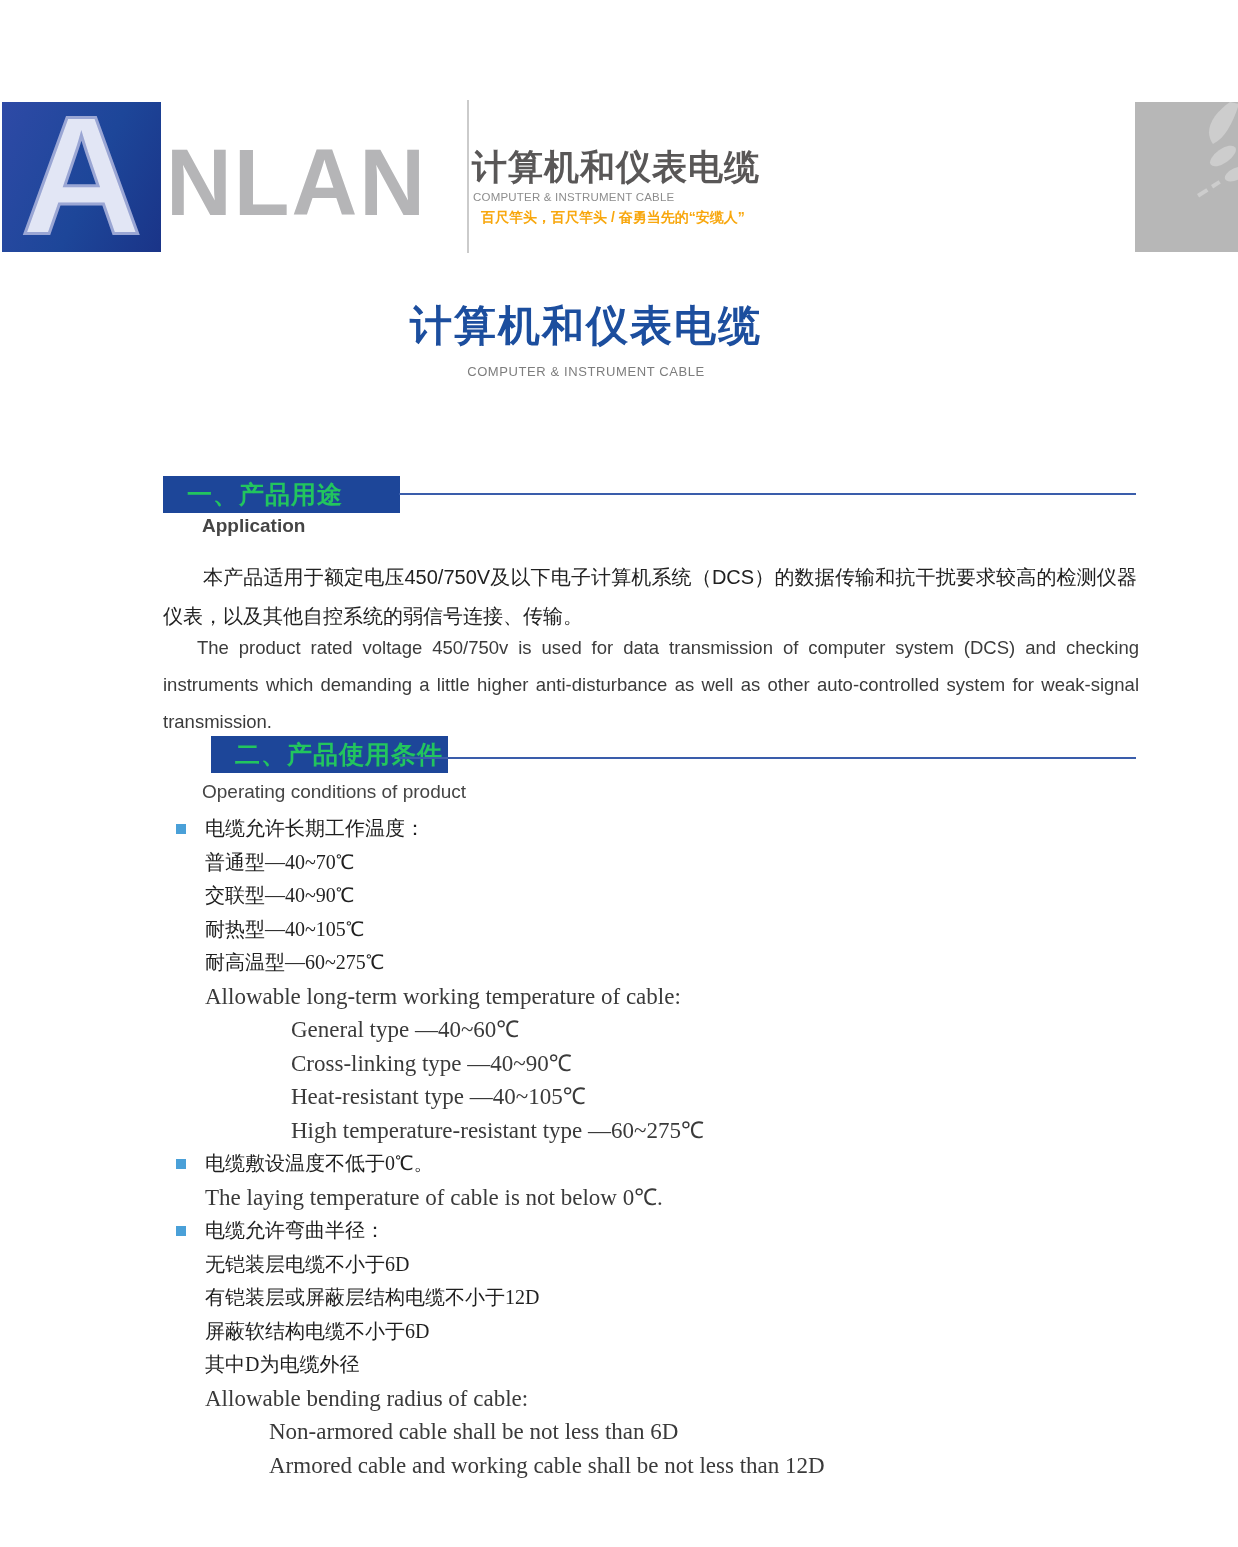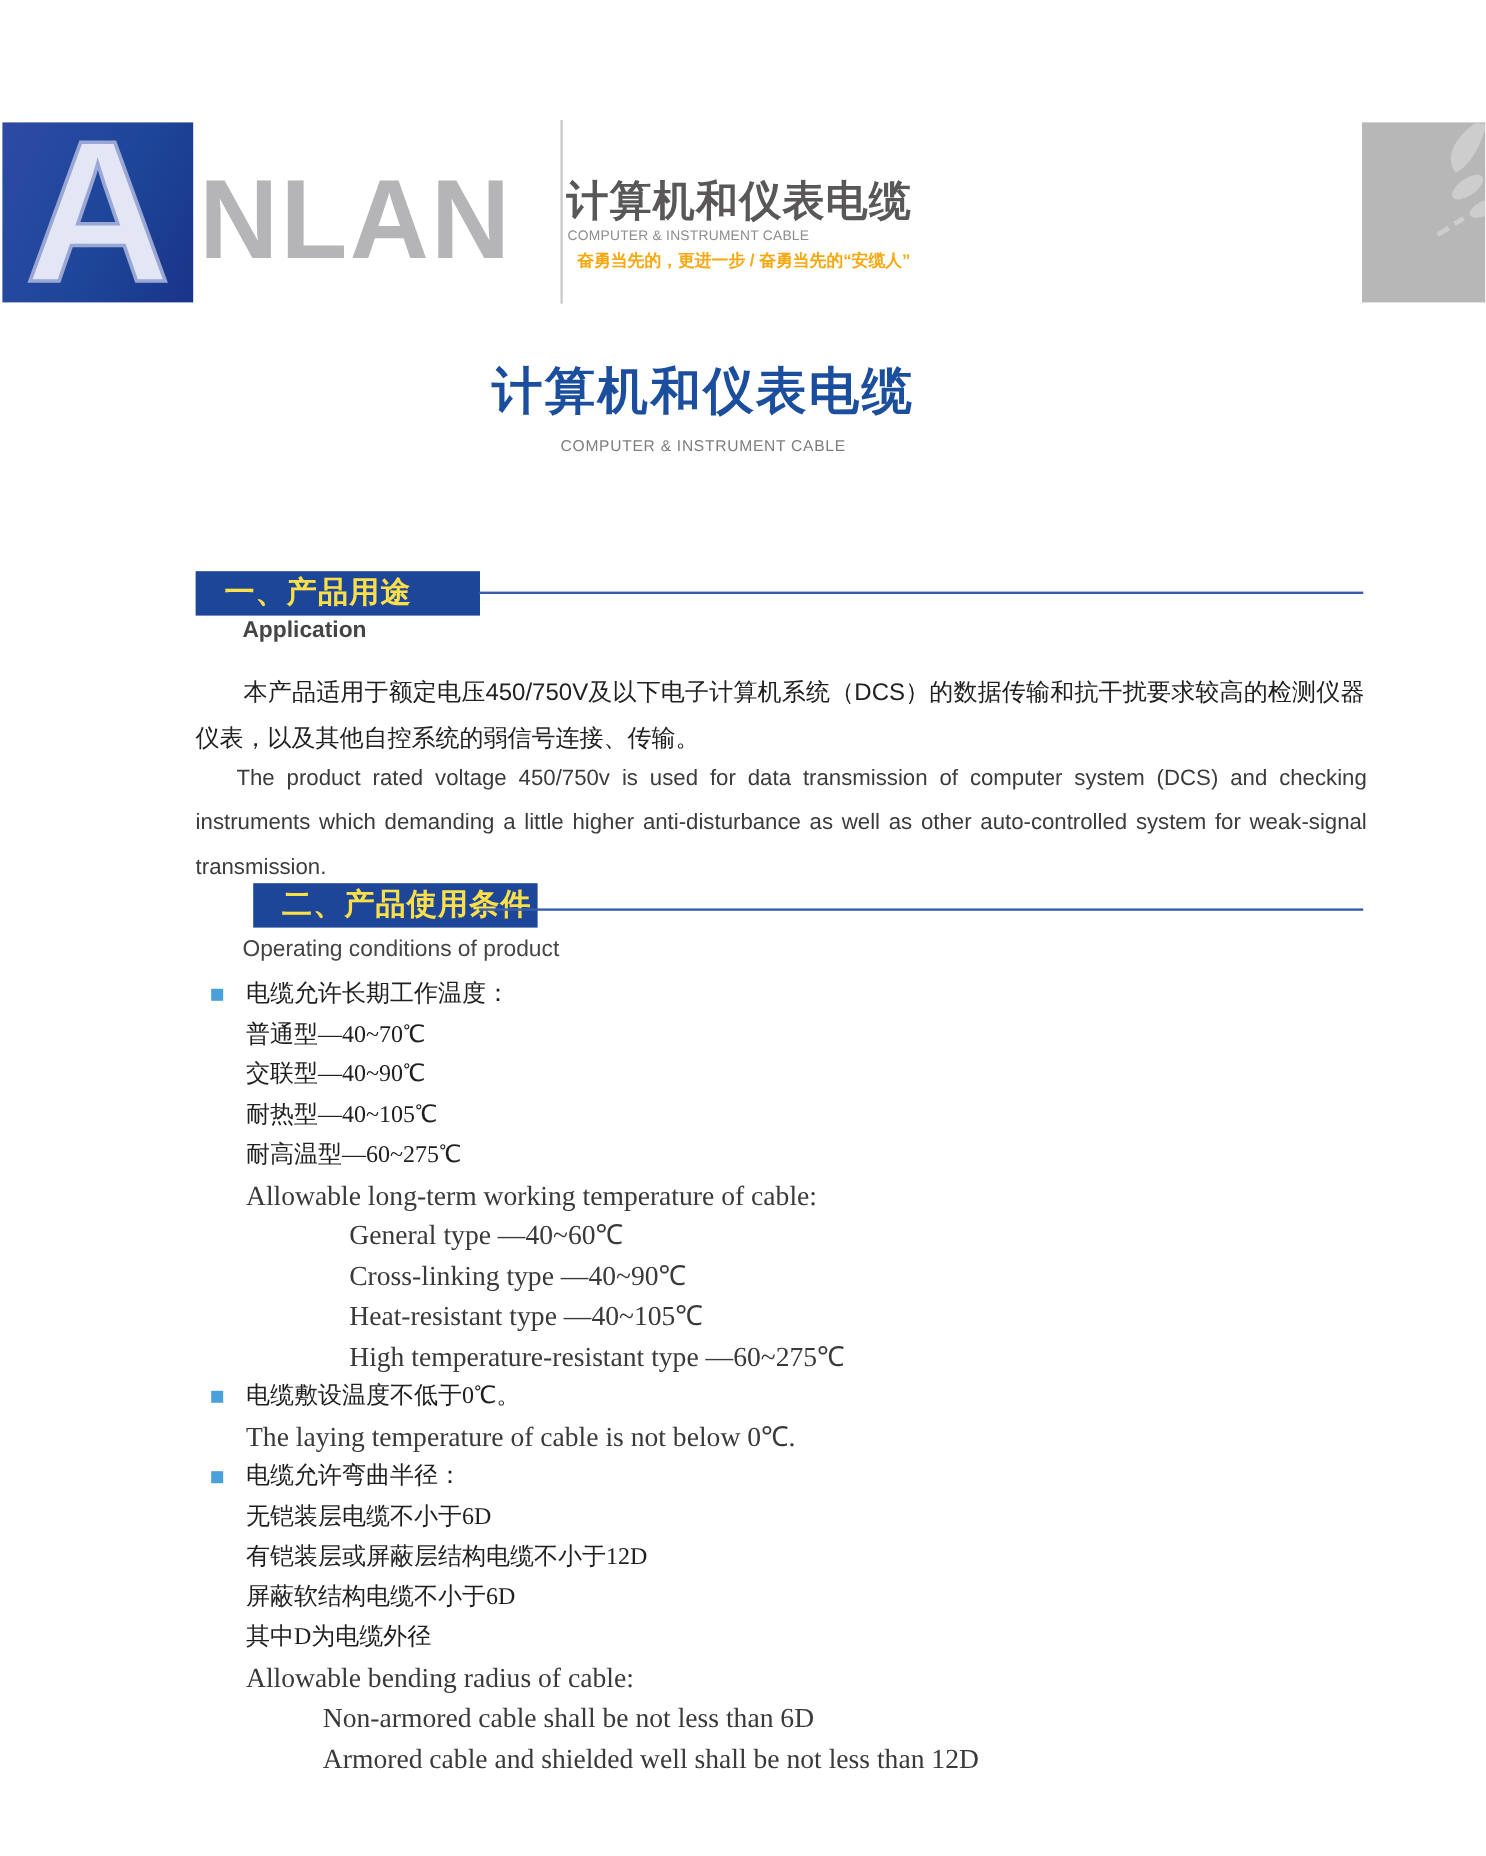--- a/index.html
+++ b/index.html
@@ -31,21 +31,21 @@
   .corner-box { position:absolute; left:1135px; top:102px; width:103px; height:150px; background:#b7b7b7; overflow:hidden; }
 
   
   .hero { position:absolute; left:0; top:298px; width:1172px; text-align:center; }
   .hero-title { font-size:42px; font-weight:bold; color:var(--title-blue,#1c4e9e); letter-spacing:2px; }
   .hero-sub { margin-top:10px; font-size:13px; color:#7d7d7d; letter-spacing:0.6px; }
 
   
   .sec-box {
     position:absolute; left:163px; width:237px; height:37px;
-    background:var(--brand-blue,#1d4699); color:#fde047;
+    background:var(--brand-blue,#1d4699); color:#22c55e;
     font-size:25px; font-weight:bold; line-height:36px;
     padding-left:24px; letter-spacing:1px;
   }
   .sec-box.s1 { top:476px; }
   .sec-box.s2 { top:736px;margin-left:48px; }
   .sec-line { position:absolute; left:399px; width:737px; height:2px; background:#3a5dab; }
   .sec-line.s1 { top:493px; }
   .sec-line.s2 { top:757px; }
   .sec-sub { position:absolute; left:202px; font-size:19px; color:#454545; }
   .sec-sub.s1 { top:515px;font-weight:bold; }
@@ -76,21 +76,21 @@
 
 <div class="page">
 
   <div class="logo-box">
     <div class="logo-a">A</div>
   </div>
   <div class="logo-rest">NLAN</div>
   <div class="hdr-vline"></div>
   <div class="hdr-title-cn">计算机和仪表电缆</div>
   <div class="hdr-title-en">COMPUTER &amp; INSTRUMENT CABLE</div>
-  <div class="hdr-slogan">奋勇当先的，更进一步 / 奋勇当先的“安缆人”</div>
+  <div class="hdr-slogan">百尺竿头，百尺竿头 / 奋勇当先的“安缆人”</div>
   <div class="corner-box">
     <svg width="103" height="150" viewBox="0 0 103 150">
       <g fill="#cdcdcd">
         <path d="M95 0 C78 12 68 28 78 42 C91 36 99 18 104 2 Z"></path>
         <ellipse cx="88" cy="54" rx="15" ry="7" transform="rotate(-35 88 54)"></ellipse>
         <ellipse cx="101" cy="72" rx="12" ry="6" transform="rotate(-25 101 72)"></ellipse>
         <rect x="62" y="92" width="11" height="4" transform="rotate(-32 62 92)"></rect>
         <rect x="76" y="83" width="9" height="4" transform="rotate(-32 76 83)"></rect>
       </g>
     </svg>
@@ -126,16 +126,16 @@
     <div class="row cn"><span class="sq"></span><span>电缆敷设温度不低于0℃。</span></div>
     <div class="row"><span>The laying temperature of cable is not below 0℃.</span></div>
 
     <div class="row cn"><span class="sq"></span><span>电缆允许弯曲半径：</span></div>
     <div class="row cn"><span>无铠装层电缆不小于6D</span></div>
     <div class="row cn"><span>有铠装层或屏蔽层结构电缆不小于12D</span></div>
     <div class="row cn"><span>屏蔽软结构电缆不小于6D</span></div>
     <div class="row cn"><span>其中D为电缆外径</span></div>
     <div class="row"><span>Allowable bending radius of cable:</span></div>
     <div class="row ind-md"><span>Non-armored cable shall be not less than 6D</span></div>
-    <div class="row ind-md"><span>Armored cable and shielded well shall be not less than 12D</span></div>
+    <div class="row ind-md"><span>Armored cable and working cable shall be not less than 12D</span></div>
   </div>
 
 </div>
 
 </body></html>

